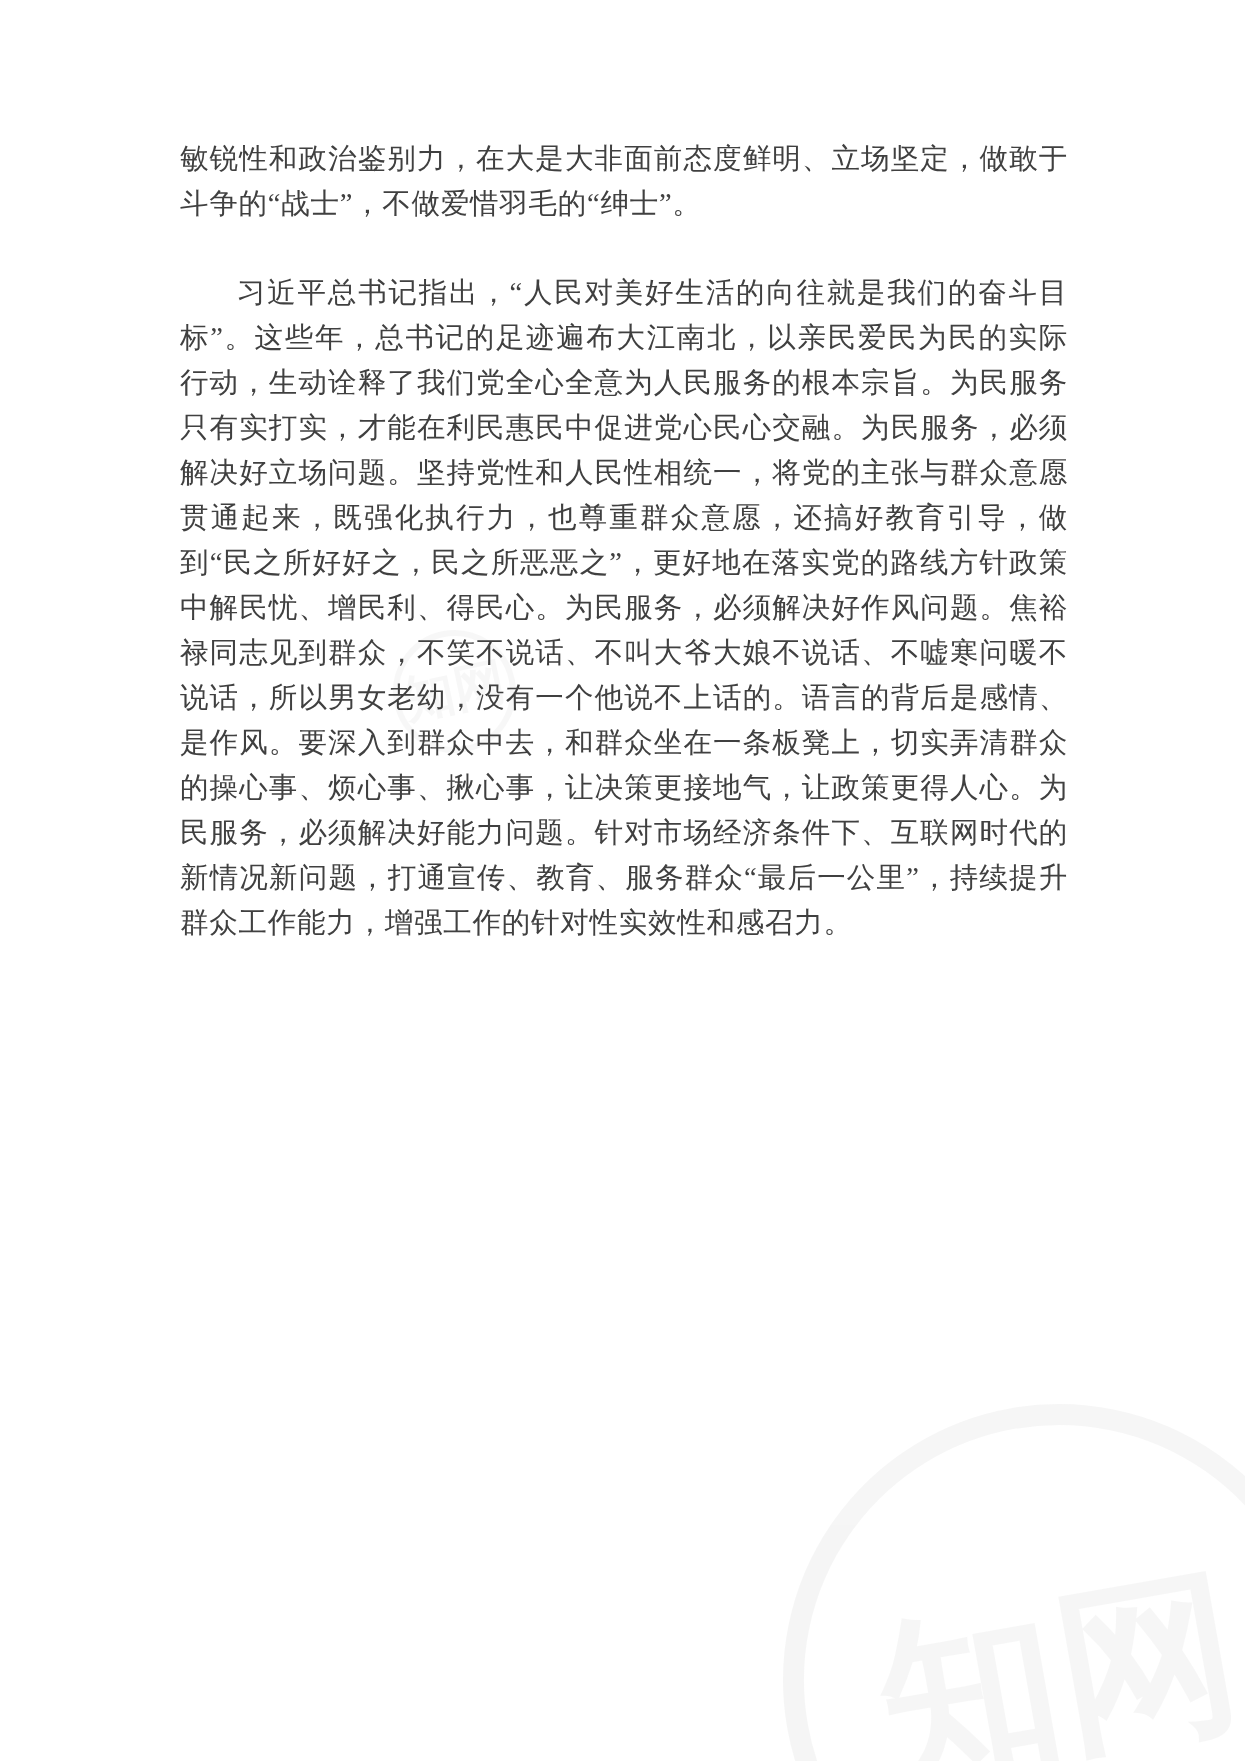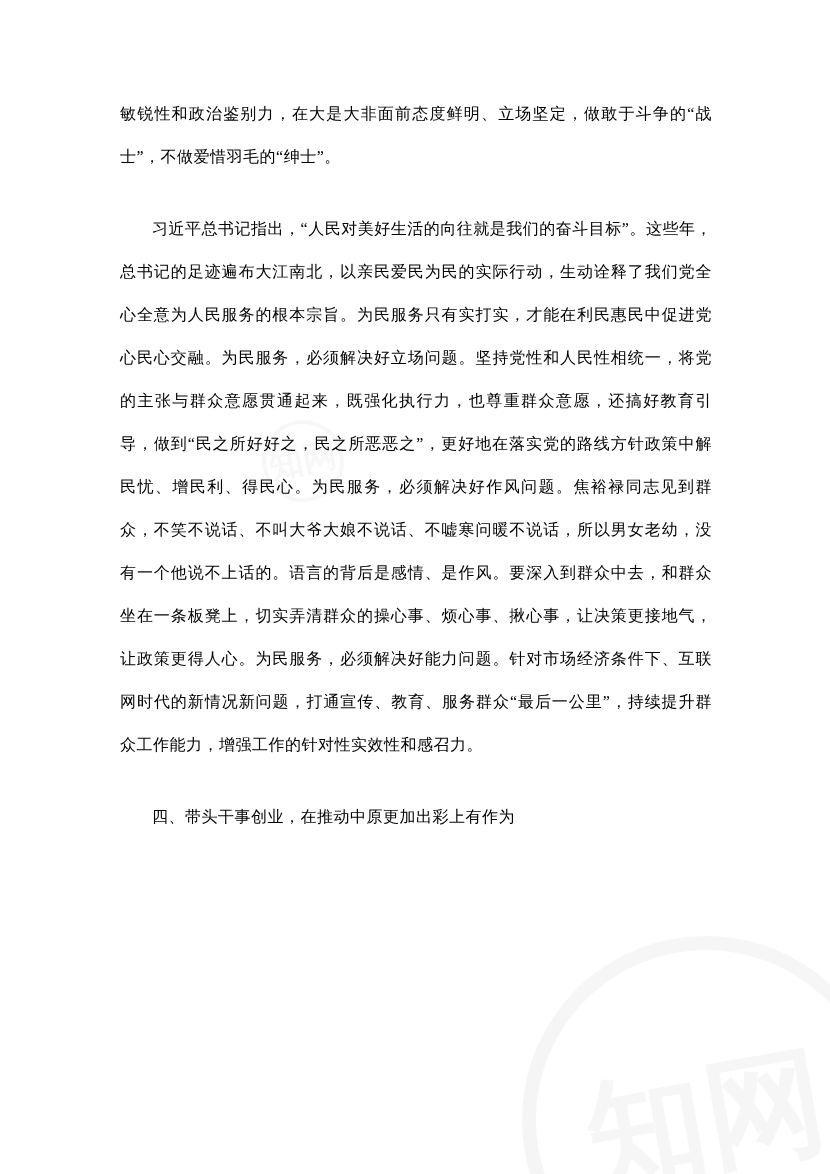--- a/index.html
+++ b/index.html
@@ -19,23 +19,23 @@
     width: 830px;
     height: 1174px;
     background: #ffffff;
     overflow: hidden;
   }
   .content {
     position: absolute;
     top: 92px;
     left: 120px;
     right: 118px;
-    color: #000000;
-    font-size: 16px;
-    line-height: 43px;
+    color: #404040;
+    font-size: 19px;
+    line-height: 30px;
     text-align: justify;
     letter-spacing: 0.5px;
   }
   .para {
     margin: 0 0 29px 0;
     text-indent: 2em;
   }
   .para.no-indent {
     text-indent: 0;
   }
@@ -91,16 +91,15 @@
 
   <div class="watermark wm-br">知网</div>
 
   <div class="content">
 
     <p class="para no-indent">敏锐性和政治鉴别力，在大是大非面前态度鲜明、立场坚定，做敢于斗争的“战士”，不做爱惜羽毛的“绅士”。</p>
 
 
     <p class="para">习近平总书记指出，“人民对美好生活的向往就是我们的奋斗目标”。这些年，总书记的足迹遍布大江南北，以亲民爱民为民的实际行动，生动诠释了我们党全心全意为人民服务的根本宗旨。为民服务只有实打实，才能在利民惠民中促进党心民心交融。为民服务，必须解决好立场问题。坚持党性和人民性相统一，将党的主张与群众意愿贯通起来，既强化执行力，也尊重群众意愿，还搞好教育引导，做到“民之所好好之，民之所恶恶之”，更好地在落实党的路线方针政策中解民忧、增民利、得民心。为民服务，必须解决好作风问题。焦裕禄同志见到群众，不笑不说话、不叫大爷大娘不说话、不嘘寒问暖不说话，所以男女老幼，没有一个他说不上话的。语言的背后是感情、是作风。要深入到群众中去，和群众坐在一条板凳上，切实弄清群众的操心事、烦心事、揪心事，让决策更接地气，让政策更得人心。为民服务，必须解决好能力问题。针对市场经济条件下、互联网时代的新情况新问题，打通宣传、教育、服务群众“最后一公里”，持续提升群众工作能力，增强工作的针对性实效性和感召力。</p>
 
-    <p class="para heading">四、带头干事创业，在推动中原更加出彩上有作为</p>
 
   </div>
 </div>
 
 </body></html>

